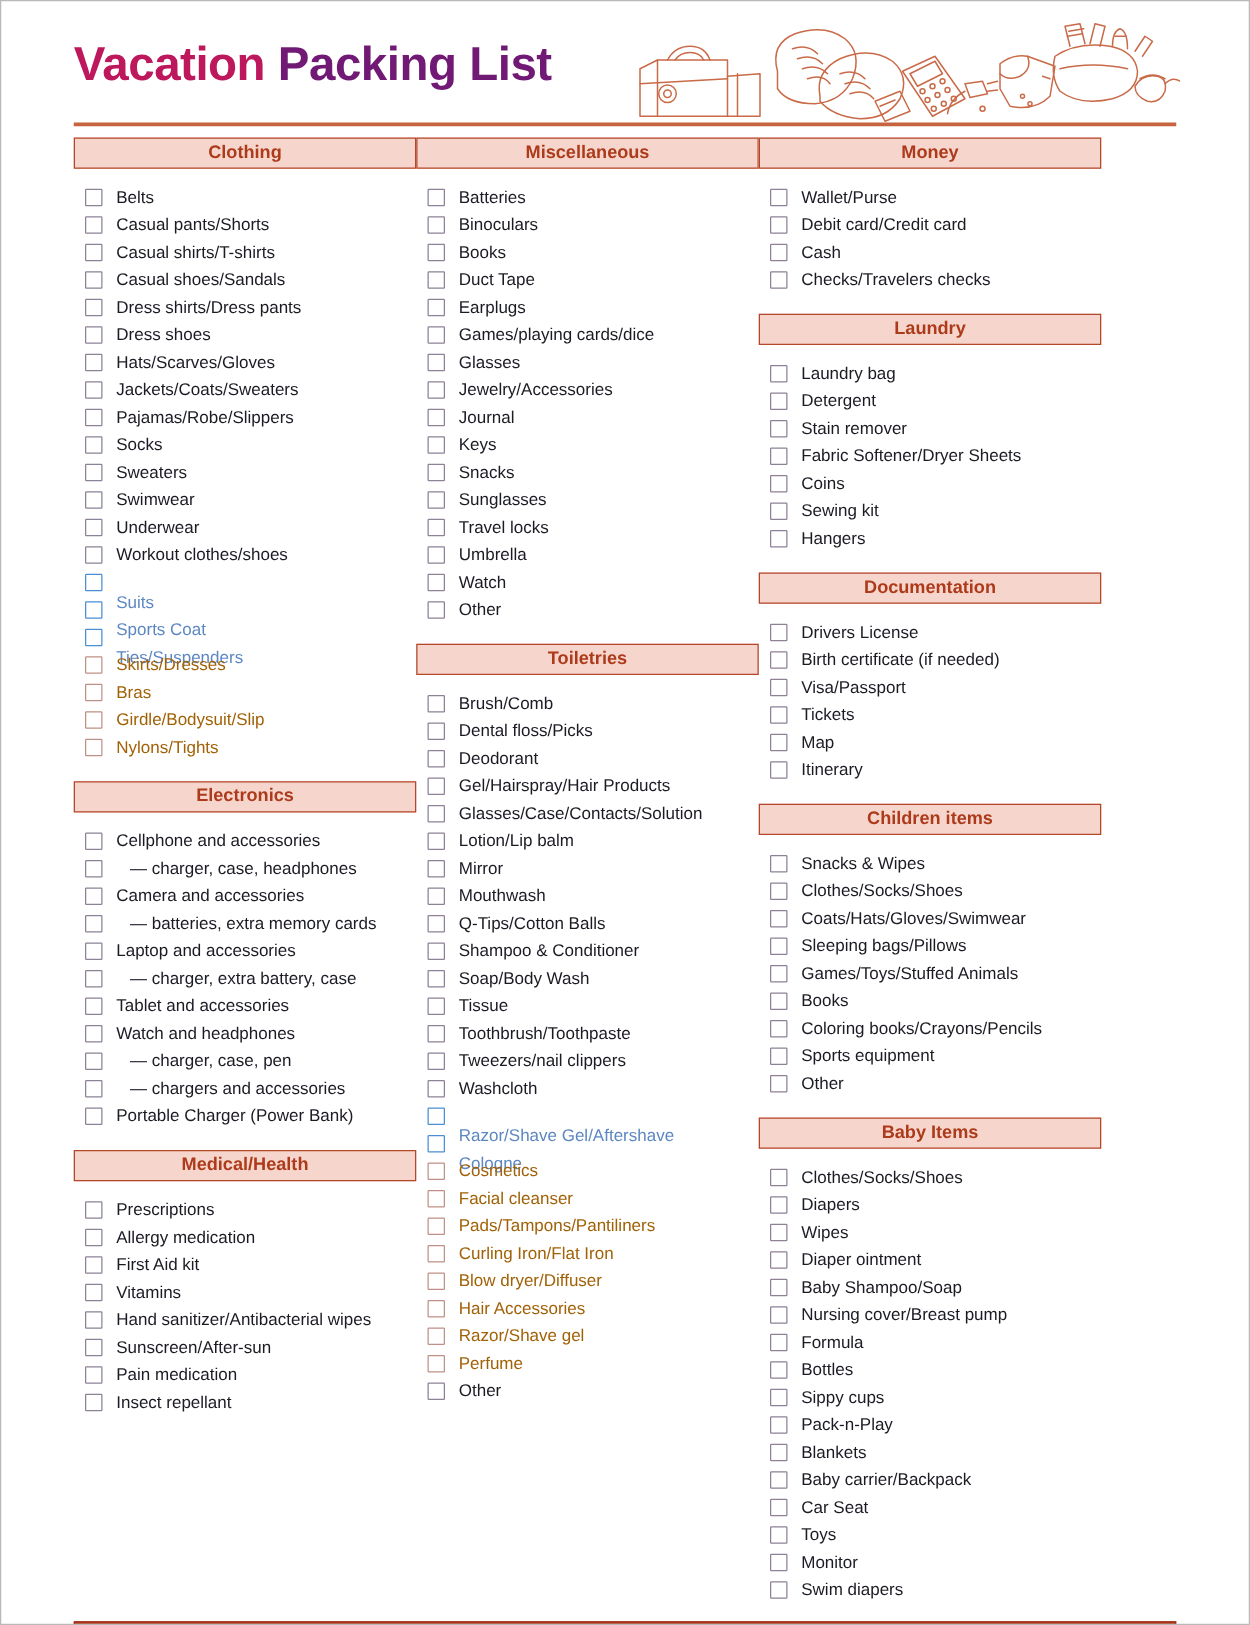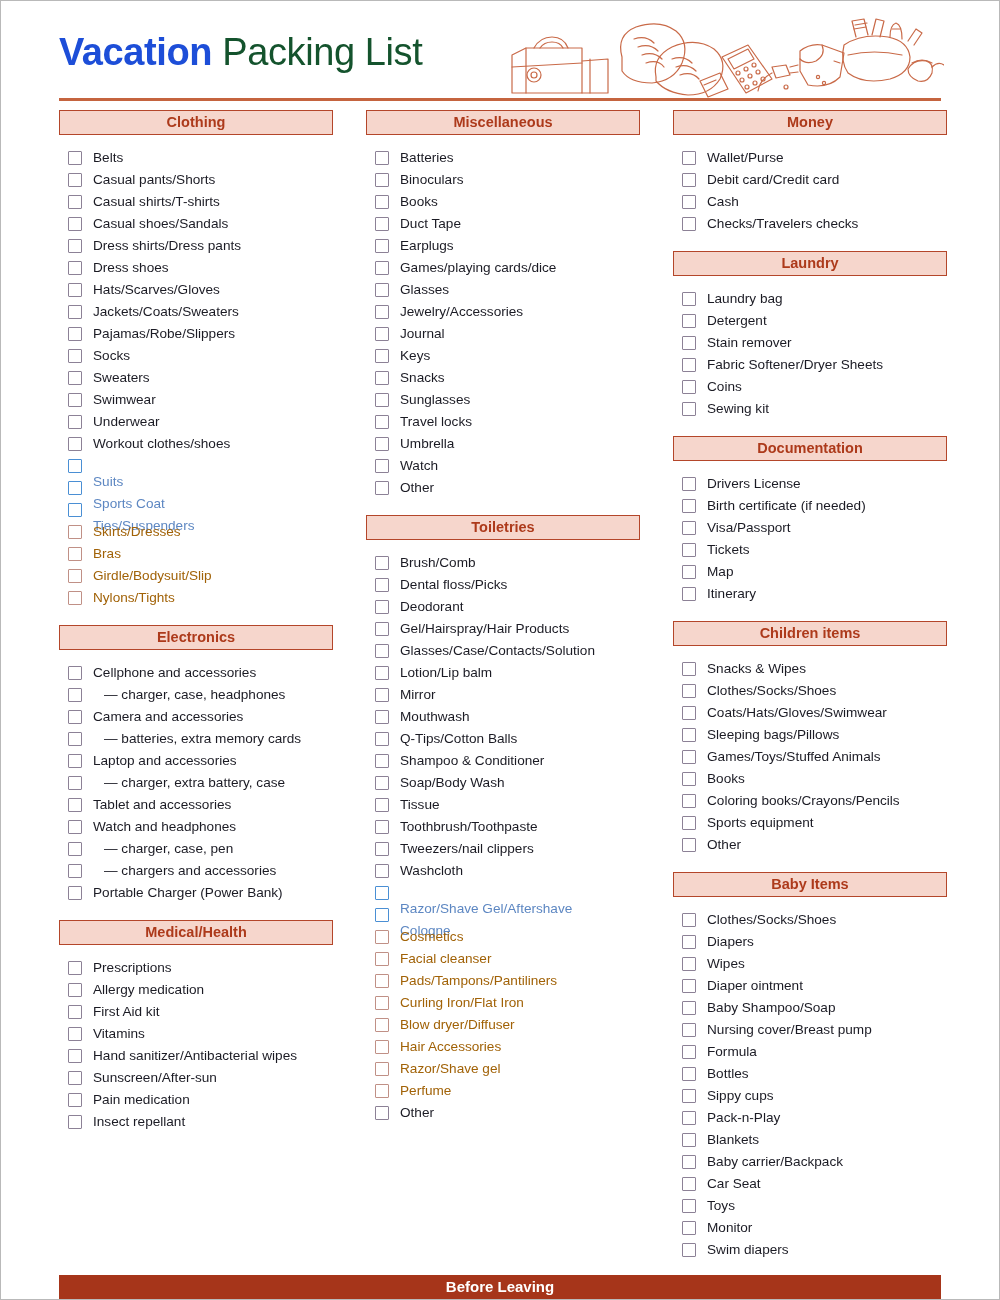--- a/index.html
+++ b/index.html
@@ -26,22 +26,22 @@
     height: 98px;
     padding: 28px 0 0 58px;
   }
   #title {
     font-size: 38px;
     line-height: 46px;
     color: #a63419;
     letter-spacing: -0.4px;
     white-space: nowrap;
   }
-  #title .strong { font-weight: bold; color: #1d4ed8; }
-  #title .light  { font-weight: normal; color: #14532d; }
+  #title .strong { font-weight: bold; color: #be185d; }
+  #title .light  { font-weight: bold; color: #701a75; }
 
   #header-art {
     position: absolute;
     right: 55px;
     top: 14px;
     width: 440px;
     height: 84px;
     pointer-events: none;
   }
 
@@ -50,21 +50,20 @@
     left: 58px;
     right: 58px;
     top: 97px;
     height: 3px;
     background: #c5643f;
   }
 
   
   #columns {
     display: flex;
-    gap: 33px;
     padding: 11px 58px 0 58px;
     align-items: flex-start;
   }
   .col { width: 274px; flex: 0 0 274px; }
 
   .section { margin-bottom: 16px; }
 
   .sec-head {
     background: #f6d6cc;
     border: 1.6px solid #b4462a;
@@ -606,20 +605,24 @@
               <span class="label">Fabric Softener/Dryer Sheets</span>
             </div>
             <div class="item">
               <span class="cbox"></span>
               <span class="label">Coins</span>
             </div>
             <div class="item">
               <span class="cbox"></span>
               <span class="label">Sewing kit</span>
             </div>
+            <div class="item">
+              <span class="cbox"></span>
+              <span class="label">Hangers</span>
+            </div>
           </div>
       </div>
 
       <div class="section">
         <div class="sec-head">Documentation</div>
         <div class="items">
             <div class="item">
               <span class="cbox"></span>
               <span class="label">Drivers License</span>
             </div>

